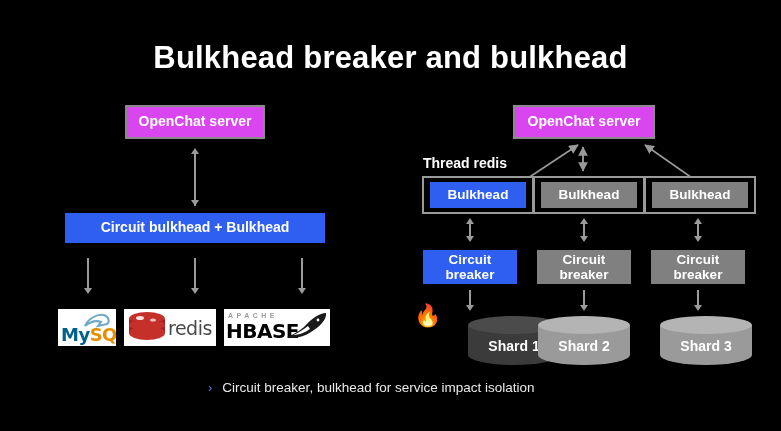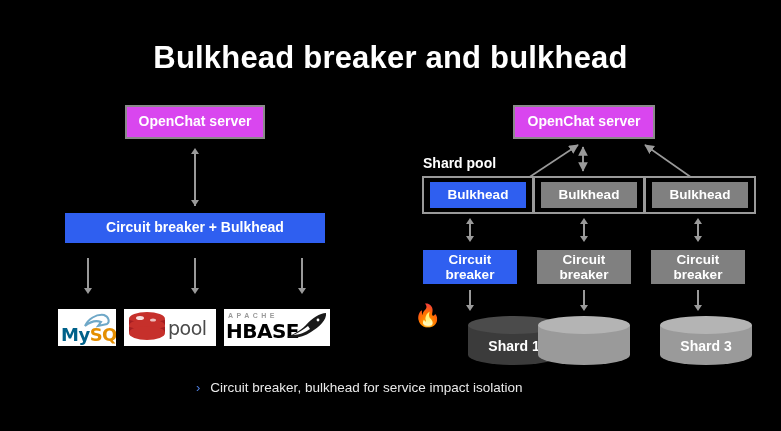--- a/index.html
+++ b/index.html
@@ -159,21 +159,21 @@
     position: absolute;
     font-size: 14px;
     font-weight: bold;
     color: #ffffff;
     white-space: nowrap;
   }
 
   
   #caption {
     position: absolute;
-    left: 196px;
+    left: 208px;
     top: 380px;
     font-size: 13.5px;
     color: #e9e9e9;
     white-space: nowrap;
   }
   #caption-bullet {
     color: #4f7fe0;
     margin-right: 10px;
     font-size: 13px;
   }
@@ -184,21 +184,21 @@
 <div id="slide">
 
   <div id="title">Bulkhead breaker and bulkhead</div>
 
   <div class="box box-outline" style="left:125px; top:105px; width:140px; height:34px; font-size:14px;">OpenChat server</div>
 
   <div class="arrow-v" style="left:194px; top:152px; height:54px;"></div>
   <div class="arrow-head head-up" style="left:191px; top:148px;"></div>
   <div class="arrow-head head-down" style="left:191px; top:200px;"></div>
 
-  <div class="box box-blue" style="left:65px; top:213px; width:260px; height:30px; font-size:14px;">Circuit breaker + Bulkhead</div>
+  <div class="box box-blue" style="left:65px; top:213px; width:260px; height:30px; font-size:14px;">Circuit bulkhead + Bulkhead</div>
 
   <div class="arrow-v" style="left:87px;  top:258px; height:34px;"></div>
   <div class="arrow-head head-down" style="left:84px; top:288px;"></div>
 
   <div class="arrow-v" style="left:194px; top:258px; height:34px;"></div>
   <div class="arrow-head head-down" style="left:191px; top:288px;"></div>
 
   <div class="arrow-v" style="left:301px; top:258px; height:34px;"></div>
   <div class="arrow-head head-down" style="left:298px; top:288px;"></div>
 
@@ -212,21 +212,21 @@
   <div class="logo" style="left:124px; top:309px; width:92px; height:37px;">
     <svg width="40" height="34" viewBox="0 0 40 34" style="position:absolute;left:3px;top:2px;">
       <ellipse cx="20" cy="8" rx="18" ry="7" fill="#c6302b"></ellipse>
       <path d="M2 8 L2 14 C2 18 38 18 38 14 L38 8 C38 12 2 12 2 8 Z" fill="#a41e22"></path>
       <ellipse cx="20" cy="15" rx="18" ry="7" fill="#c6302b"></ellipse>
       <path d="M2 15 L2 21 C2 25 38 25 38 21 L38 15 C38 19 2 19 2 15 Z" fill="#a41e22"></path>
       <ellipse cx="20" cy="22" rx="18" ry="7" fill="#c6302b"></ellipse>
       <ellipse cx="13" cy="7" rx="4" ry="2" fill="#ffffff" opacity="0.85"></ellipse>
       <ellipse cx="26" cy="9" rx="3" ry="1.6" fill="#ffffff" opacity="0.7"></ellipse>
     </svg>
-    <div class="redis-text">pool</div>
+    <div class="redis-text">redis</div>
   </div>
 
   <div class="logo" style="left:224px; top:309px; width:106px; height:37px;">
     <div class="hbase-apache">APACHE</div>
     <div class="hbase-main">HBASE</div>
     <svg width="46" height="34" viewBox="0 0 46 34" style="position:absolute;right:0px;top:1px;">
       <path d="M42 3 C36 3 28 8 22 15 C16 21 8 25 3 27 C10 29 20 27 27 22 C35 17 43 10 42 3 Z" fill="#1a1a1a"></path>
       <path d="M24 16 C20 19 14 23 9 25 C15 25 22 22 26 19 Z" fill="#ffffff"></path>
       <circle cx="34" cy="10" r="1.4" fill="#ffffff"></circle>
     </svg>
@@ -239,21 +239,21 @@
       <marker id="ah" markerWidth="7" markerHeight="7" refX="5.5" refY="3" orient="auto">
         <path d="M0,0 L6,3 L0,6 z" fill="#9a9a9a"></path>
       </marker>
     </defs>
     <line x1="125" y1="45" x2="178" y2="10" stroke="#9a9a9a" stroke-width="1.6" marker-end="url(#ah)"></line>
     <line x1="183" y1="12" x2="183" y2="36" stroke="#9a9a9a" stroke-width="1.6" marker-end="url(#ah)"></line>
     <line x1="183" y1="36" x2="183" y2="12" stroke="#9a9a9a" stroke-width="1.6" marker-end="url(#ah)"></line>
     <line x1="295" y1="45" x2="245" y2="10" stroke="#9a9a9a" stroke-width="1.6" marker-end="url(#ah)"></line>
   </svg>
 
-  <div class="plain-label" style="left:423px; top:155px;">Shard pool</div>
+  <div class="plain-label" style="left:423px; top:155px;">Thread redis</div>
 
   <div class="pool-cell" style="left:422px; top:176px; width:112px; height:38px;"></div>
   <div class="box box-blue" style="left:430px; top:182px; width:96px; height:26px; font-size:13.5px;">Bulkhead</div>
 
   <div class="pool-cell" style="left:533px; top:176px; width:112px; height:38px;"></div>
   <div class="box box-grey" style="left:541px; top:182px; width:96px; height:26px; font-size:13.5px;">Bulkhead</div>
 
   <div class="pool-cell" style="left:644px; top:176px; width:112px; height:38px;"></div>
   <div class="box box-grey" style="left:652px; top:182px; width:96px; height:26px; font-size:13.5px;">Bulkhead</div>
 
@@ -296,20 +296,21 @@
   <div class="shard shard-dark" style="left:424px; top:316px;margin-left:44px;">
     <div class="shard-body"></div>
     <div class="shard-top"></div>
     <div class="shard-label">Shard 1</div>
   </div>
   <div class="flame" style="left:414px; top:305px;">🔥</div>
 
   <div class="shard shard-light" style="left:538px; top:316px;">
     <div class="shard-body"></div>
     <div class="shard-top"></div>
+    <div class="shard-label">Shard 2</div>
   </div>
 
   <div class="shard shard-light" style="left:660px; top:316px;padding-left:48px;">
     <div class="shard-body"></div>
     <div class="shard-top"></div>
     <div class="shard-label">Shard 3</div>
   </div>
 
   <div id="caption">
     <span id="caption-bullet">›</span><span>Circuit breaker, bulkhead for service impact isolation</span>

